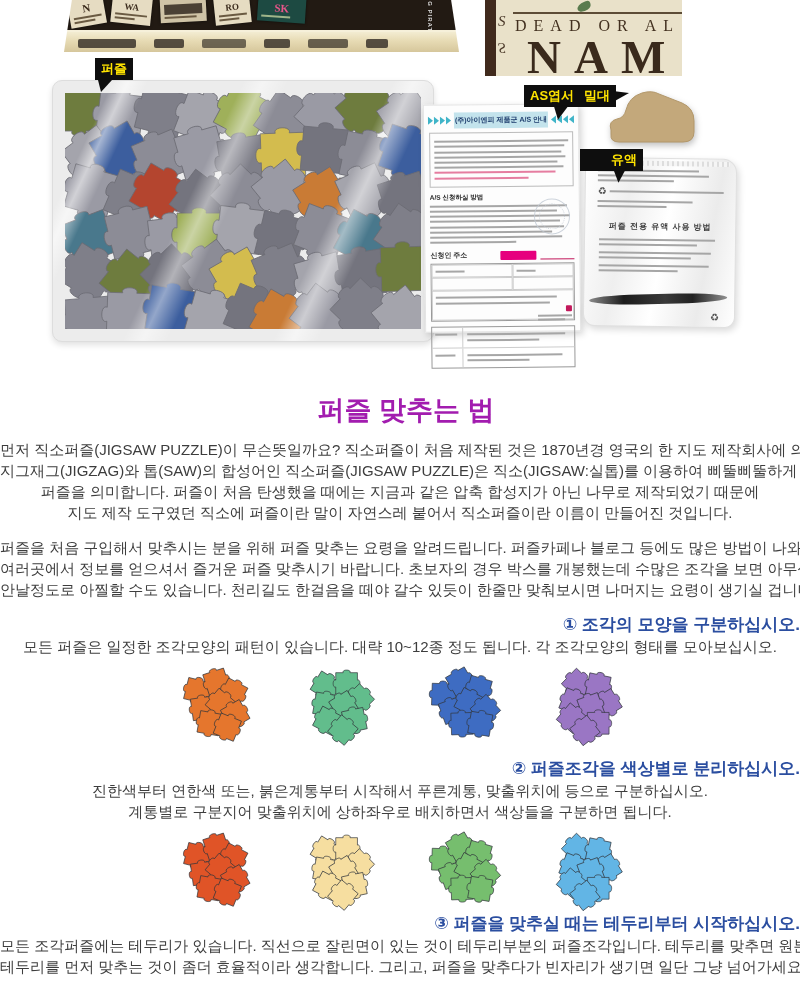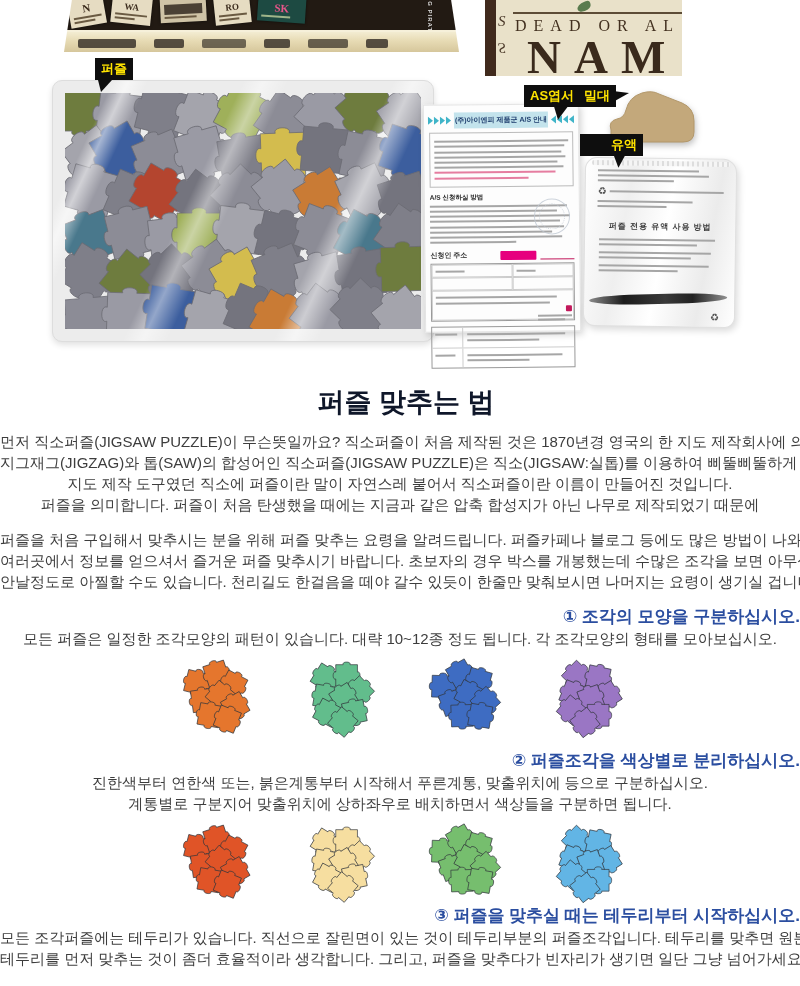--- a/index.html
+++ b/index.html
@@ -106,21 +106,21 @@
   .glue-title{font-size:8px;font-weight:bold;letter-spacing:1px;color:#3a3a3a;text-align:center;
        margin:13px 0 7px;white-space:nowrap;}
   .num-group{margin:0 14px 6px;}
   .crease{position:absolute;left:5px;right:7px;bottom:22px;height:10px;border-radius:50%/70%;
        transform:rotate(-2deg);
        background:linear-gradient(90deg,#8a8a8a,#1c1c1c 25%,#3a3a3a 55%,#222 75%,#909090);}
   .recy-b{position:absolute;right:12px;bottom:4px;}
 
   
   #article{position:absolute;left:0;top:384px;width:800px;text-align:center;}
-  #article h1{margin:4px 0 15px;font-size:27px;line-height:28px;font-weight:bold;color:#0f172a;padding-left:12px;}
+  #article h1{margin:12px 0 15px;font-size:27px;line-height:28px;font-weight:bold;color:#a21caf;padding-left:12px;}
   .body-line{font-size:15px;line-height:21px;white-space:nowrap;}
   .para{margin-bottom:14px;}
   .sec-head{font-size:17px;line-height:22px;font-weight:bold;color:#2b4ea0;margin-top:12px;text-align:right;}
   .cluster-row{display:flex;justify-content:center;align-items:center;gap:50px;height:88px;margin:1px 0 2px;}
   .cluster{width:74px;height:74px;overflow:visible;}
   .cluster-row .cluster:nth-child(2){transform:rotate(18deg);}
   .cluster-row .cluster:nth-child(3){transform:rotate(-12deg);}
   .cluster-row .cluster:nth-child(4){transform:rotate(30deg);}
 </style>
 </head>
@@ -170,21 +170,21 @@
     <div class="leaf"></div>
     <div class="curl" style="top:14px;">S</div>
     <div class="curl" style="top:40px;transform:scaleY(-1);">S</div>
     <div class="dead">DEAD OR AL</div>
     <div class="nam">NAM</div>
   </div>
 
   <div class="tag" id="label-puzzle" style="left:95px;top:58px;">퍼즐</div>
   <div class="tag" id="label-as" style="left:524px;top:85px;">AS엽서</div>
   <div class="tag" id="label-milldae" style="left:578px;top:85px;">밀대</div>
-  <div class="tag" id="label-glue" style="left:580px;top:134px;padding-left:31px;">유액</div>
+  <div class="tag" id="label-glue" style="left:580px;top:149px;padding-left:31px;">유액</div>
 
   <div id="bag">
     <svg id="bag-svg" width="356" height="236" viewBox="0 0 356 236">
       <g id="bag-g" stroke="#6c6c74" stroke-width="0.8">
           <use href="#jig" transform="translate(-8,-6) rotate(0 22 22)" fill="#6e7c3e"></use>
           <use href="#jig" transform="translate(33,1) rotate(97 22 22)" fill="#9a9aa4"></use>
           <use href="#jig" transform="translate(74,-4) rotate(194 22 22)" fill="#7f7f89"></use>
           <use href="#jig" transform="translate(115,3) rotate(291 22 22)" fill="#a4a4ac"></use>
           <use href="#jig" transform="translate(156,-2) rotate(28 22 22)" fill="#9fb05a"></use>
           <use href="#jig" transform="translate(197,5) rotate(125 22 22)" fill="#8c8c96"></use>
@@ -352,22 +352,22 @@
     <div class="crease"></div>
     <span class="recy recy-b">♻</span>
   </div>
 
   <div id="article">
     <h1>퍼즐 맞추는 법</h1>
 
     <div class="para">
       <div class="body-line">먼저 직소퍼즐(JIGSAW PUZZLE)이 무슨뜻일까요? 직소퍼즐이 처음 제작된 것은 1870년경 영국의 한 지도 제작회사에 의해서였습니다.</div>
       <div class="body-line">지그재그(JIGZAG)와 톱(SAW)의 합성어인 직소퍼즐(JIGSAW PUZZLE)은 직소(JIGSAW:실톱)를 이용하여 삐뚤삐뚤하게 자른</div>
+      <div class="body-line">퍼즐을 의미합니다. 퍼즐이 처음 탄생했을 때에는 지금과 같은 압축 합성지가 아닌 나무로 제작되었기 때문에</div>
       <div class="body-line">지도 제작 도구였던 직소에 퍼즐이란 말이 자연스레 붙어서 직소퍼즐이란 이름이 만들어진 것입니다.</div>
-      <div class="body-line">퍼즐을 의미합니다. 퍼즐이 처음 탄생했을 때에는 지금과 같은 압축 합성지가 아닌 나무로 제작되었기 때문에</div>
     </div>
 
     <div class="para">
       <div class="body-line">퍼즐을 처음 구입해서 맞추시는 분을 위해 퍼즐 맞추는 요령을 알려드립니다. 퍼즐카페나 블로그 등에도 많은 방법이 나와있으니</div>
       <div class="body-line">여러곳에서 정보를 얻으셔서 즐거운 퍼즐 맞추시기 바랍니다. 초보자의 경우 박스를 개봉했는데 수많은 조각을 보면 아무생각이</div>
       <div class="body-line">안날정도로 아찔할 수도 있습니다. 천리길도 한걸음을 떼야 갈수 있듯이 한줄만 맞춰보시면 나머지는 요령이 생기실 겁니다.</div>
     </div>
 
     <div class="sec-head">① 조각의 모양을 구분하십시오.</div>
     <div class="body-line">모든 퍼즐은 일정한 조각모양의 패턴이 있습니다. 대략 10~12종 정도 됩니다. 각 조각모양의 형태를 모아보십시오.</div>

